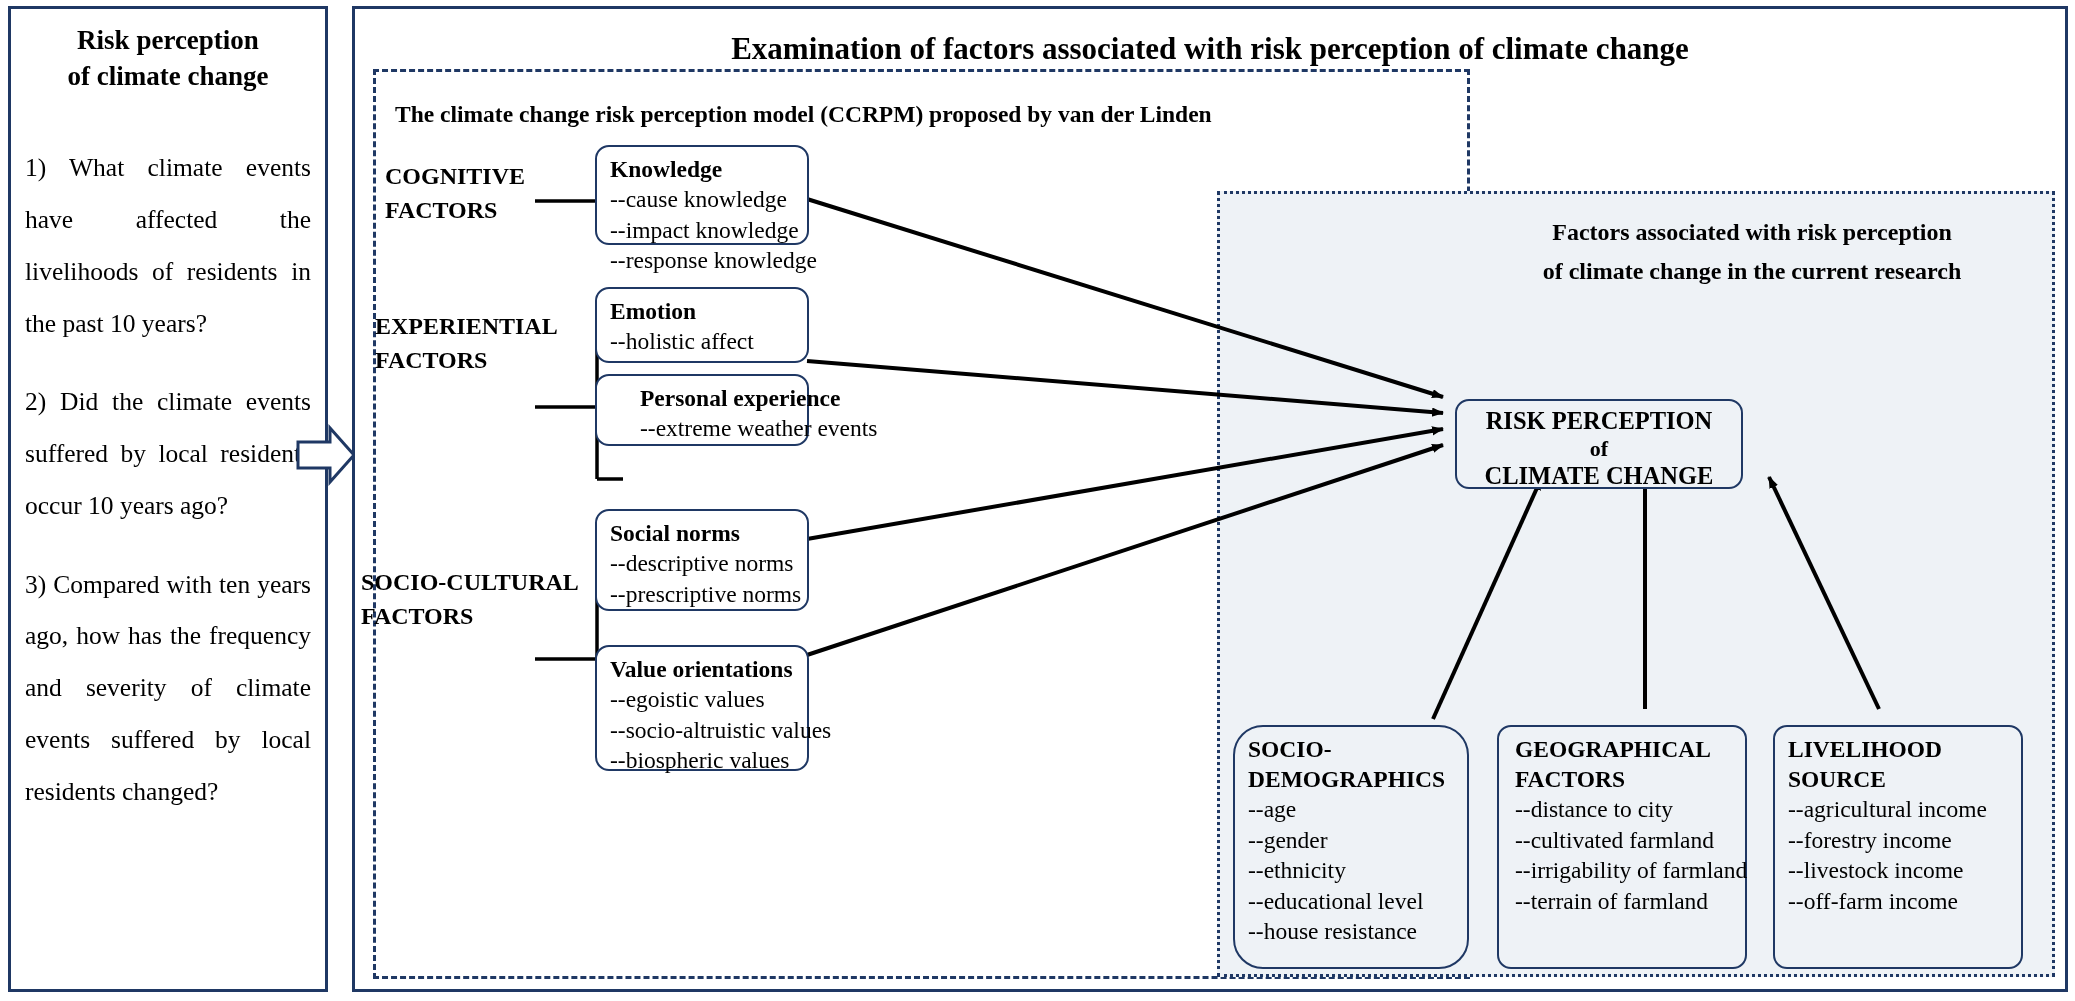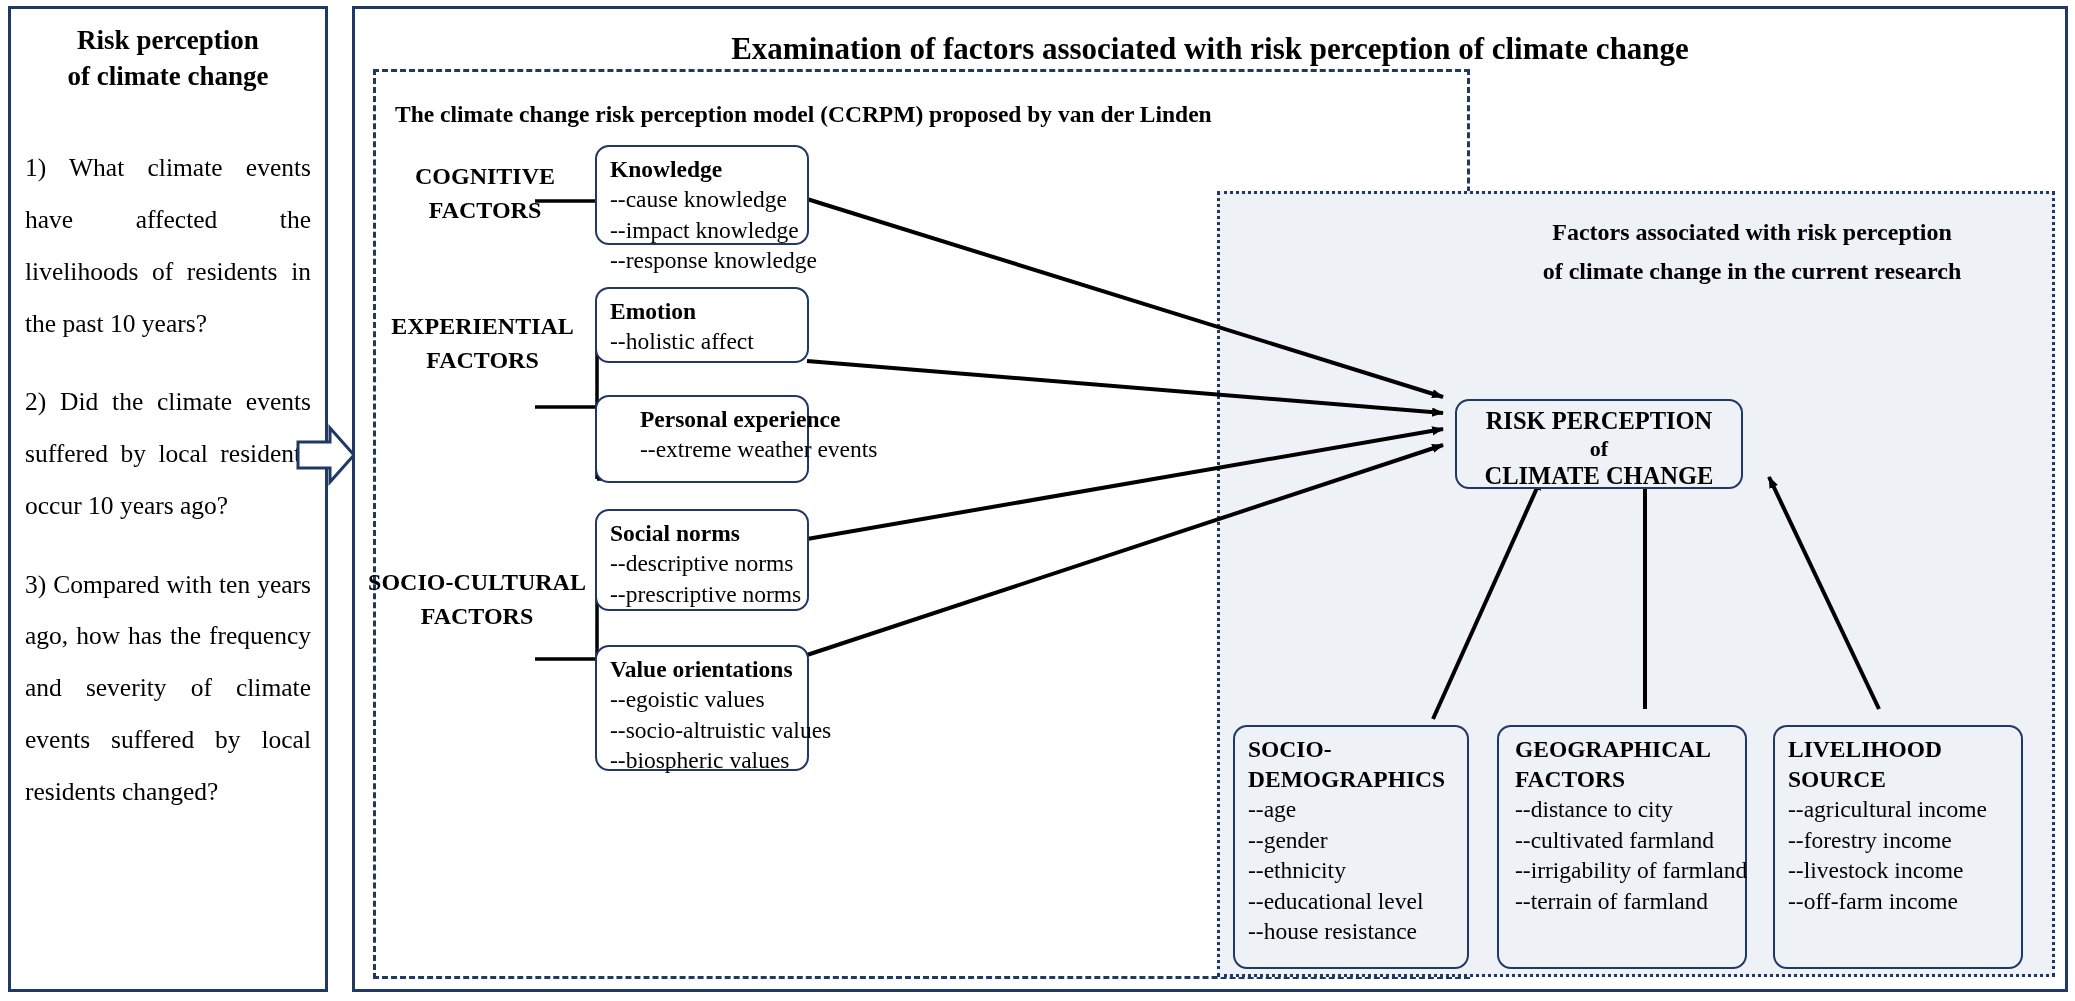--- a/index.html
+++ b/index.html
@@ -83,21 +83,20 @@
     position: absolute;
     left: 250px; top: 28px;
     width: 570px;
     text-align: center;
     font-weight: bold; font-size: 24px; line-height: 1.62; color: #000;
   }
 
   
   .group-label {
     position: absolute;
-    text-align: center;
     font-weight: bold; font-size: 24px; line-height: 1.42;
     color: #000; white-space: nowrap;
   }
 
   
   .node {
     position: absolute;
     border: 2.5px solid #1f3864;
     border-radius: 14px;
     background: #fff;
@@ -217,21 +216,21 @@
       <div class="nd-item">--cause knowledge</div>
       <div class="nd-item">--impact knowledge</div>
       <div class="nd-item">--response knowledge</div>
     </div>
 
     <div class="node" style="left:240px; top:278px; width:214px; height:76px;">
       <div class="nd-title">Emotion</div>
       <div class="nd-item">--holistic affect</div>
     </div>
 
-    <div class="node" style="left:240px; top:386px; width:214px; height:88px;padding-left:43px;">
+    <div class="node" style="left:240px; top:365px; width:214px; height:72px;padding-left:43px;">
       <div class="nd-title">Personal experience</div>
       <div class="nd-item">--extreme weather events</div>
     </div>
 
     <div class="node" style="left:240px; top:500px; width:214px; height:102px;">
       <div class="nd-title">Social norms</div>
       <div class="nd-item">--descriptive norms</div>
       <div class="nd-item">--prescriptive norms</div>
     </div>
 
@@ -241,21 +240,21 @@
       <div class="nd-item">--socio-altruistic values</div>
       <div class="nd-item">--biospheric values</div>
     </div>
 
     <div class="risk-node" style="left:1100px; top:390px; width:288px; height:90px;">
       <div>RISK PERCEPTION</div>
       <div class="of-word">of</div>
       <div>CLIMATE CHANGE</div>
     </div>
 
-    <div class="node shaded" style="left:878px; top:716px; width:236px; height:244px;">
+    <div class="node shaded" style="left:878px; top:716px; width:236px; height:244px;border-radius:30px;">
       <div class="nd-title">SOCIO-</div>
       <div class="nd-title">DEMOGRAPHICS</div>
       <div class="nd-item">--age</div>
       <div class="nd-item">--gender</div>
       <div class="nd-item">--ethnicity</div>
       <div class="nd-item">--educational level</div>
       <div class="nd-item">--house resistance</div>
     </div>
 
     <div class="node shaded" style="left:1142px; top:716px; width:250px; height:244px;padding-left:16px;">

